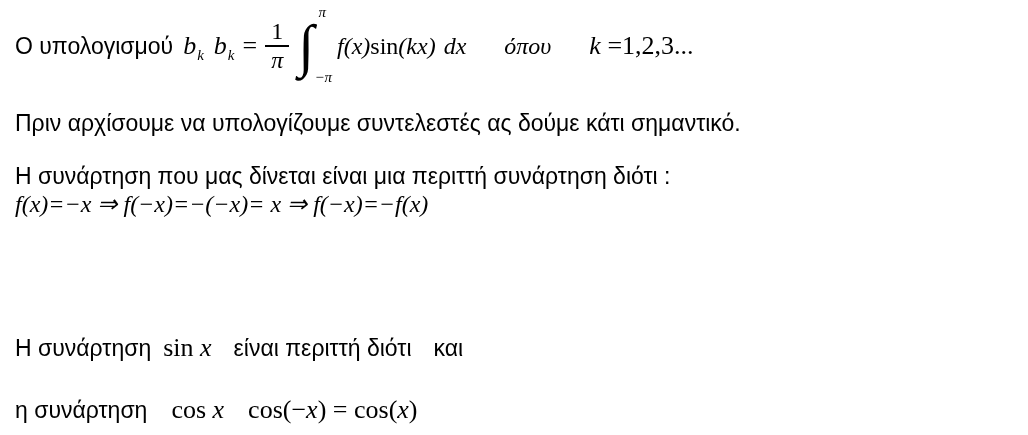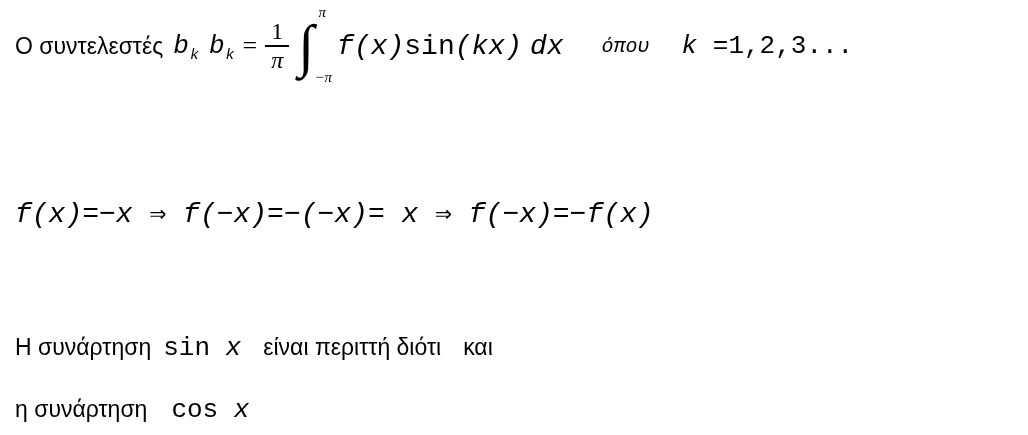--- a/index.html
+++ b/index.html
@@ -22,28 +22,28 @@
     align-items: baseline;
     column-gap: 10px;
     white-space: nowrap;
   }
   .sans {
     font-family: "Liberation Sans", "DejaVu Sans", sans-serif;
     font-size: 23px;
     white-space: pre;
   }
   .math {
-    font-family: Liberation Mono, monospace;
+    font-family: Liberation Serif, serif;
     font-size: 26px;
     white-space: pre;
   }
   .math span { white-space: pre; }
   .it { font-style: italic; }
   .rm { font-style: normal; }
-  .size28 { font-size: 28px; }
+  .size28 { font-size: 24px; }
   sub.msub {
     font-size: 15px;
     font-style: italic;
     vertical-align: -6px;
     margin-left: 1px;
     line-height: 0;
   }
   
   .row-1 {
     top: 0; height: 92px;
@@ -79,69 +79,76 @@
   }
   .int-upper {
     position: absolute; top: -2px; right: -12px;
     font-size: 15px; font-style: italic;
   }
   .int-lower {
     position: absolute; bottom: 0px; right: -18px;
     font-size: 15px; font-style: italic;
   }
   .dx { margin-left: 8px; }
-  .where { font-size: 20px; margin-left: 28px; }
-  .krange { font-size: 26px; margin-left: 22px; }
+  .where { font-size: 24px; margin-left: 28px; }
+  .krange { font-size: 26px; margin-left: 28px; }
   
   .row-2 { top: 110px; }
   .row-3 { top: 163px; }
-  .row-4 { top: 196px; justify-content: flex-end; }
+  .row-4 { top: 190px; justify-content: flex-end; }
   .row-5 { top: 282px; }
   .row-6 { top: 333px; column-gap: 12px; }
   .row-7 { top: 395px; column-gap: 14px; }
   .gap-wide { margin-left: 10px; }
 </style>
 </head>
 <body>
 
 <div class="page">
 
   <div class="row row-1">
-    <span class="sans">Ο συντελεστές</span>
+    <span class="sans">Ο υπολογισμού</span>
     <span class="math"><span class="it">b</span><sub class="msub">k</sub></span>
     <span class="formula">
       <span class="math"><span class="it">b</span><sub class="msub">k</sub></span>
       <span class="f-eq rm">=</span>
       <span class="frac">
         <span class="num rm">1</span>
         <span class="den it">π</span>
       </span>
       <span class="integral">
         <span class="int-glyph">∫</span>
         <span class="int-upper">π</span>
         <span class="int-lower">−π</span>
       </span>
       <span class="math size28"><span class="it">f(x)</span><span class="rm">sin</span><span class="it">(kx)</span><span class="it dx">dx</span></span>
     </span>
     <span class="math it where">όπου</span>
     <span class="math krange"><span class="it">k</span><span class="rm"> =1,2,3...</span></span>
   </div>
 
+  <div class="row row-2">
+    <span class="sans">Πριν αρχίσουμε να υπολογίζουμε συντελεστές ας δούμε κάτι σημαντικό.</span>
+  </div>
 
+  <div class="row row-3">
+    <span class="sans">Η συνάρτηση που μας δίνεται είναι μια περιττή συνάρτηση διότι :</span>
+  </div>
 
   <div class="row row-4">
     <span class="math it size28">f(x)=−x ⇒ f(−x)=−(−x)= x ⇒ f(−x)=−f(x)</span>
   </div>
 
 
   <div class="row row-6">
     <span class="sans">Η συνάρτηση</span>
     <span class="math"><span class="rm">sin</span><span class="it"> x</span></span>
     <span class="sans gap-wide">είναι περιττή διότι</span>
     <span class="sans gap-wide">και</span>
   </div>
 
   <div class="row row-7">
     <span class="sans">η συνάρτηση</span>
     <span class="math gap-wide"><span class="rm">cos</span><span class="it"> x</span></span>
+    <span class="math gap-wide"><span class="rm">cos</span><span class="rm">(−</span><span class="it">x</span><span class="rm">) = </span><span class="rm">cos</span><span class="rm">(</span><span class="it">x</span><span class="rm">)</span></span>
   </div>
 
 </div>
 
 </body></html>

